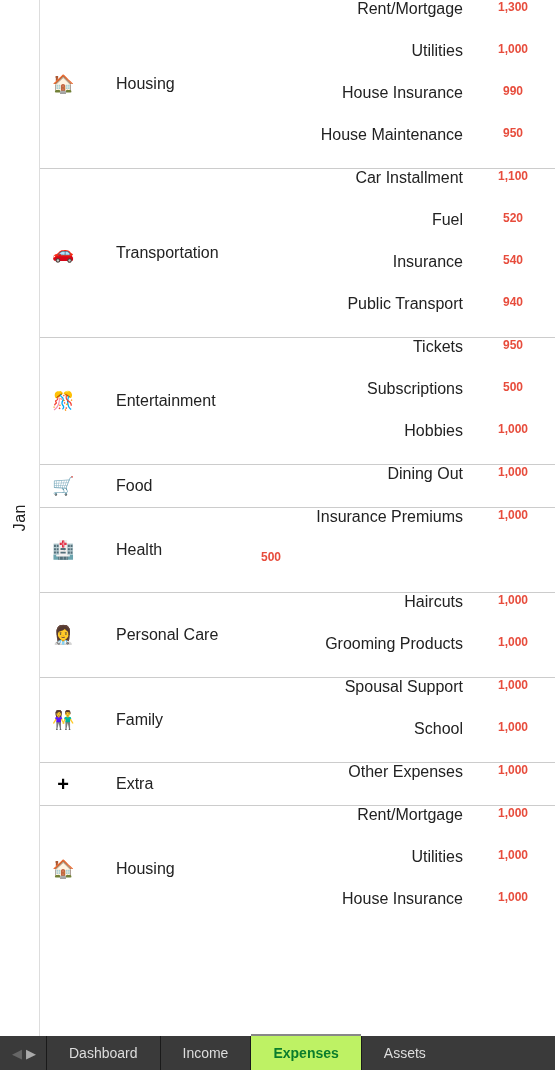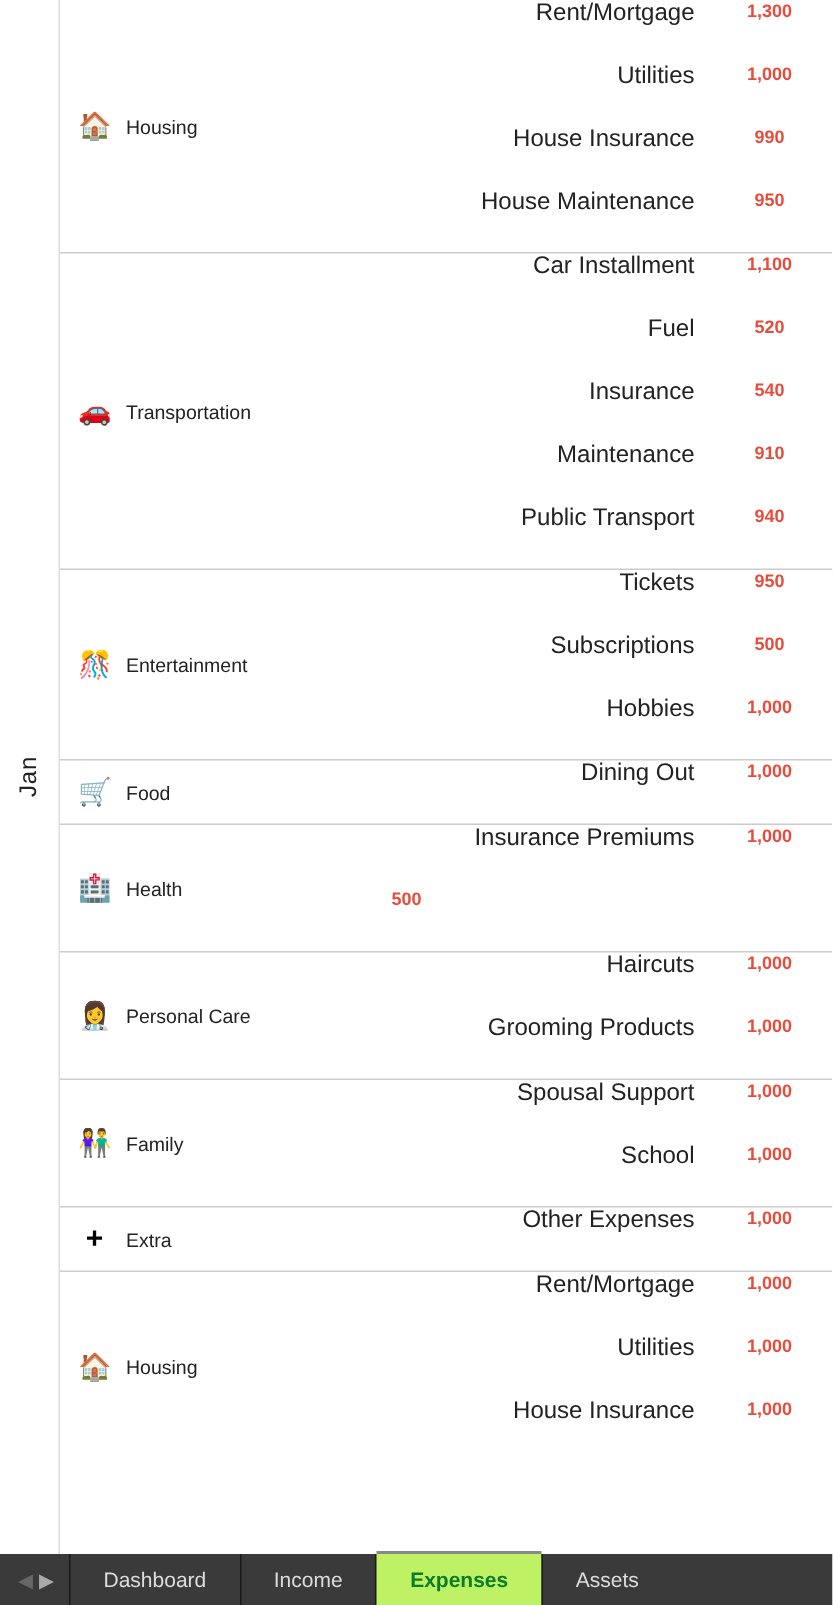--- a/index.html
+++ b/index.html
@@ -6,21 +6,21 @@
   html, body { width: 555px; height: 1070px; font-family: Arial, Helvetica, sans-serif; background: #fff; overflow: hidden; }
   .page { display: flex; flex-direction: column; height: 100%; }
   .content { flex: 1; display: flex; overflow: hidden; }
   .month-rail { width: 40px; display: flex; align-items: center; justify-content: center; border-right: 1px solid #ddd; }
   .month-rail span { writing-mode: vertical-rl; transform: rotate(180deg); font-size: 16px; color: #222; font-weight: 500; letter-spacing: 0.5px; }
   .table { flex: 1; overflow-y: auto; }
   .cat-group { display: flex; border-bottom: 1px solid #ccc; }
   .cat-group:last-child { border-bottom: none; }
   .cat-label { width: 195px; display: flex; align-items: center; gap: 10px; padding-left: 12px; }
   .cat-icon { font-size: 18px; width: 22px; text-align: center; }
-  .cat-name { font-size: 13px; color: #222; }
+  .cat-name { font-size: 16px; color: #222; margin-left: 32px; }
   .rows { flex: 1; }
   .row { display: flex; align-items: flex-start; height: 42px; }
   .row-label { flex: 1; text-align: right; padding-right: 14px; font-size: 16px; color: #222; }
   .row-value { width: 78px; text-align: center; font-size: 12px; font-weight: 700; color: #e74c3c; padding-right: 6px; }
   .tabbar { height: 34px; background: #3a3a3a; display: flex; align-items: stretch; }
   .nav-arrows { display: flex; align-items: center; gap: 4px; padding: 0 10px 0 12px; }
   .arrow { color: #aaa; font-size: 13px; cursor: pointer; }
   .arrow.disabled { color: #666; }
   .tab { flex: 0 0 auto; padding: 0 22px; display: flex; align-items: center; font-size: 14px; color: #ddd; border-left: 1px solid #1a1a1a; cursor: pointer; position: relative; }
   .tab.active { background: #bef264; color: #0a7d2c; font-weight: 600; }
@@ -72,24 +72,20 @@
             </div>
             <div class="row">
               <div class="row-label">Fuel</div>
               <div class="row-value">520</div>
             </div>
             <div class="row">
               <div class="row-label">Insurance</div>
               <div class="row-value">540</div>
             </div>
             <div class="row">
-              <div class="row-label">Maintenance</div>
-              <div class="row-value">910</div>
-            </div>
-            <div class="row">
               <div class="row-label">Public Transport</div>
               <div class="row-value">940</div>
             </div>
           </div>
         </div>
         <div class="cat-group">
           <div class="cat-label">
             <span class="cat-icon">🎊</span>
             <span class="cat-name">Entertainment</span>
           </div>

